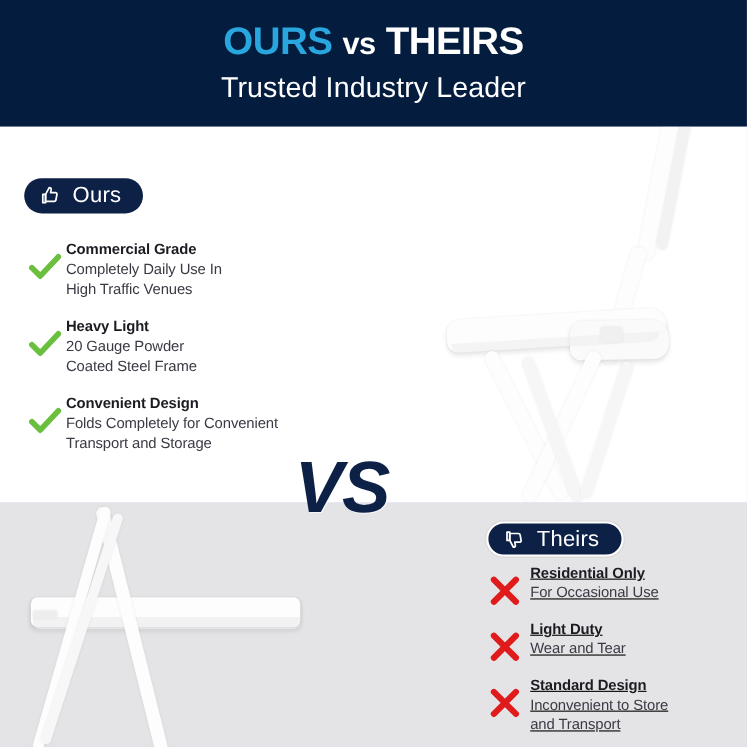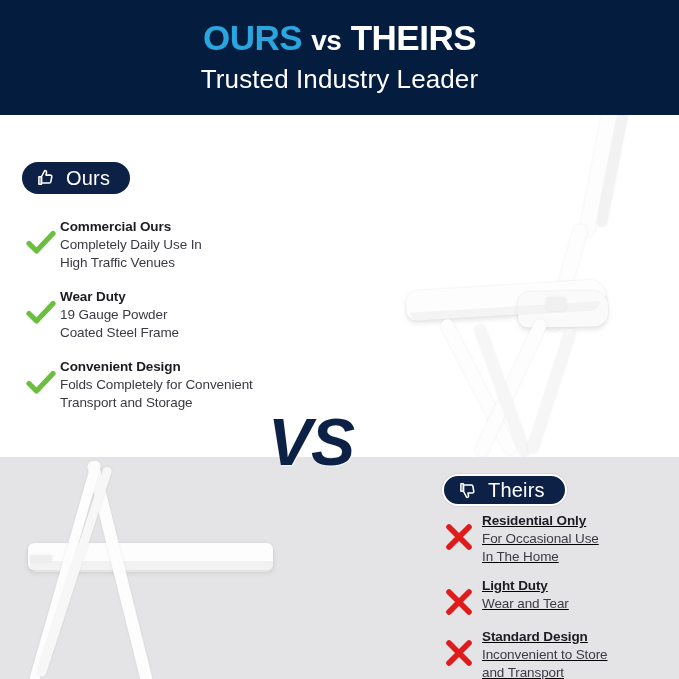--- a/index.html
+++ b/index.html
@@ -179,35 +179,35 @@
 
   <div class="list ours-list">
 
     <div class="row">
       <div class="mark">
         <svg width="30" height="26" viewBox="0 0 30 26">
           <path d="M3 13.5 L10.5 21 L27 3.5" fill="none" stroke="#6abf3f" stroke-width="5.2" stroke-linecap="round" stroke-linejoin="round"></path>
         </svg>
       </div>
       <div class="txt">
-        <div class="f-title">Commercial Ours</div>
+        <div class="f-title">Commercial Grade</div>
         <div class="f-desc">Completely Daily Use In</div>
         <div class="f-desc">High Traffic Venues</div>
       </div>
     </div>
 
     <div class="row">
       <div class="mark">
         <svg width="30" height="26" viewBox="0 0 30 26">
           <path d="M3 13.5 L10.5 21 L27 3.5" fill="none" stroke="#6abf3f" stroke-width="5.2" stroke-linecap="round" stroke-linejoin="round"></path>
         </svg>
       </div>
       <div class="txt">
-        <div class="f-title">Wear Duty</div>
-        <div class="f-desc">19 Gauge Powder</div>
+        <div class="f-title">Heavy Light</div>
+        <div class="f-desc">20 Gauge Powder</div>
         <div class="f-desc">Coated Steel Frame</div>
       </div>
     </div>
 
     <div class="row">
       <div class="mark">
         <svg width="30" height="26" viewBox="0 0 30 26">
           <path d="M3 13.5 L10.5 21 L27 3.5" fill="none" stroke="#6abf3f" stroke-width="5.2" stroke-linecap="round" stroke-linejoin="round"></path>
         </svg>
       </div>
@@ -234,21 +234,20 @@
 
     <div class="row">
       <div class="mark">
         <svg width="30" height="30" viewBox="0 0 30 30">
           <path d="M5 5 L25 25 M25 5 L5 25" fill="none" stroke="#e01b1b" stroke-width="5.6" stroke-linecap="round"></path>
         </svg>
       </div>
       <div class="txt">
         <div class="f-title">Residential Only</div>
         <div class="f-desc">For Occasional Use</div>
-        <div class="f-desc">In The Home</div>
       </div>
     </div>
 
     <div class="row">
       <div class="mark">
         <svg width="30" height="30" viewBox="0 0 30 30">
           <path d="M5 5 L25 25 M25 5 L5 25" fill="none" stroke="#e01b1b" stroke-width="5.6" stroke-linecap="round"></path>
         </svg>
       </div>
       <div class="txt">

